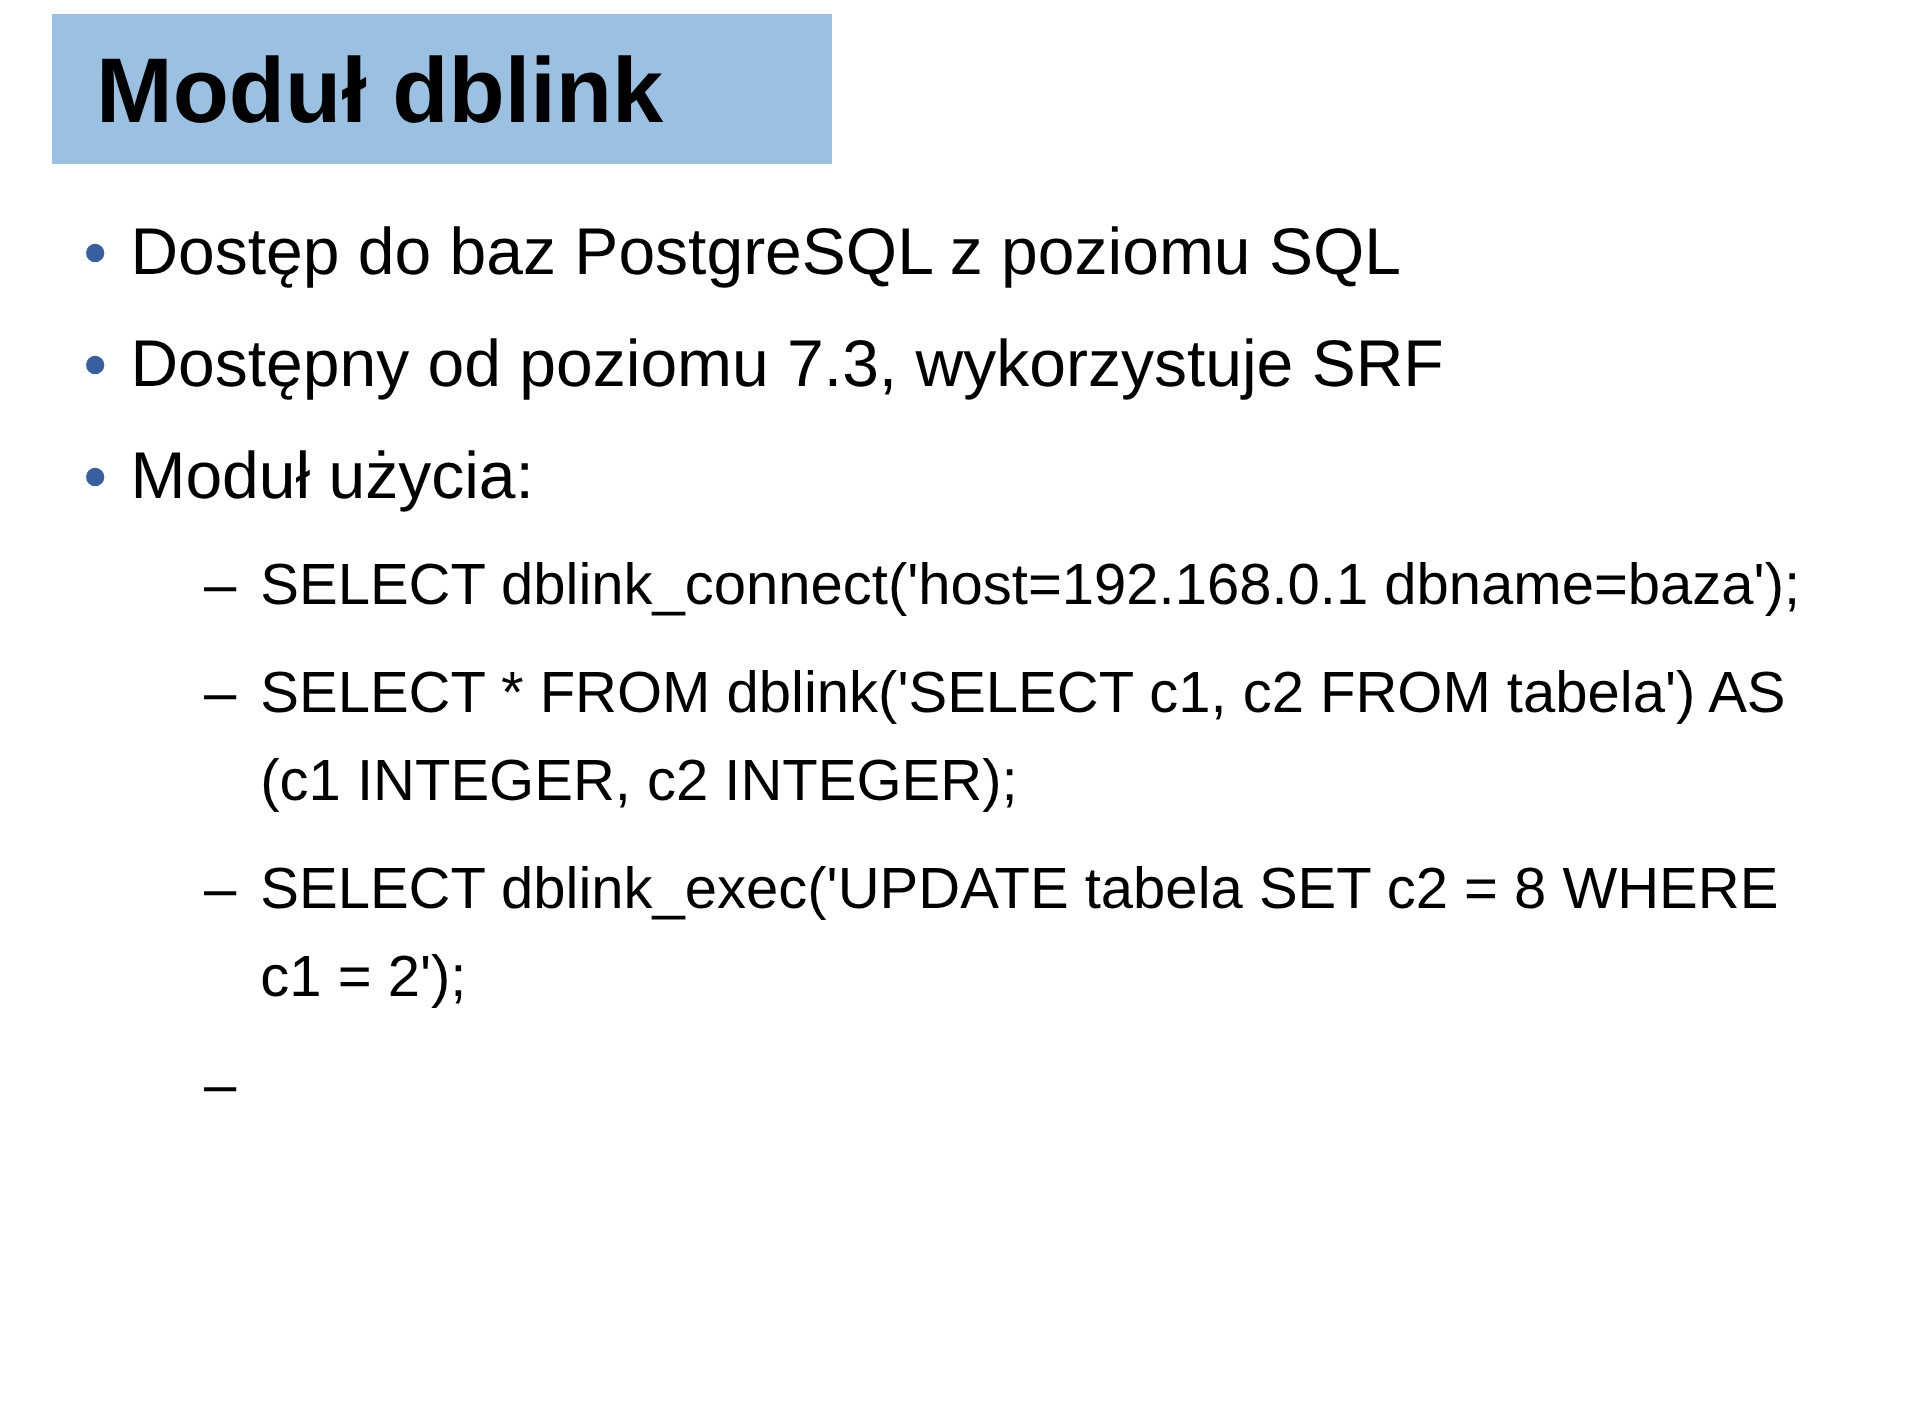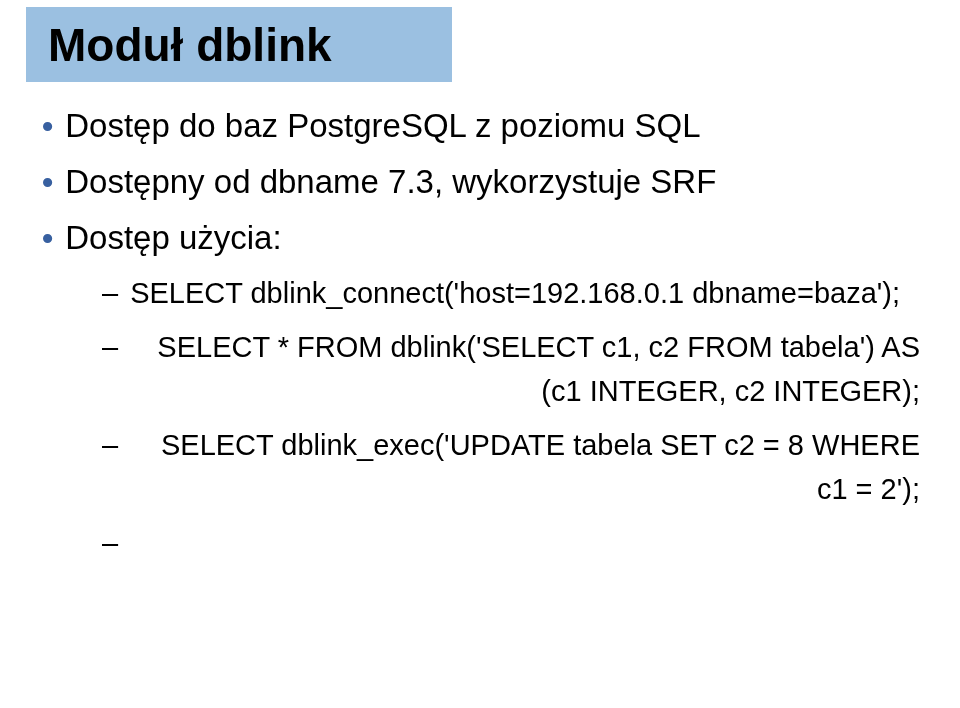--- a/index.html
+++ b/index.html
@@ -13,21 +13,21 @@
       background: #ffffff;
       font-family: Verdana, Geneva, sans-serif;
       color: #000000;
       position: relative;
       overflow: hidden;
     }
     .title-box {
       position: absolute;
       top: 7px;
       left: 26px;
-      width: 426px;
+      width: 390px;
       height: 75px;
       background: #9bc0e1;
       display: flex;
       align-items: center;
       padding-left: 22px;
     }
     .title-text {
       font-weight: bold;
       font-size: 46px;
       color: #000000;
@@ -70,45 +70,44 @@
       color: #000000;
       font-size: 29px;
       line-height: 44px;
       margin-right: 12px;
       margin-left: 2px;
     }
     .sub-text {
       font-size: 29px;
       line-height: 44px;
       color: #000000;
-      text-align: right;
     }
   </style>
 </head>
 <body>
 
 <div class="title-box">
   <span class="title-text">Moduł dblink</span>
 </div>
 
 <div class="content">
 
   <div class="bullet-item">
     <span class="bullet-mark">•</span>
     <span class="bullet-text">Dostęp do baz PostgreSQL z poziomu SQL</span>
   </div>
 
   <div class="bullet-item">
     <span class="bullet-mark">•</span>
-    <span class="bullet-text">Dostępny od dbname 7.3, wykorzystuje SRF</span>
+    <span class="bullet-text">Dostępny od poziomu 7.3, wykorzystuje SRF</span>
   </div>
 
   <div class="bullet-item">
     <span class="bullet-mark">•</span>
-    <span class="bullet-text">Dostęp użycia:</span>
+    <span class="bullet-text">Moduł użycia:</span>
   </div>
 
   <div class="sub-list">
 
     <div class="sub-item">
       <span class="sub-mark">–</span>
       <span class="sub-text">SELECT dblink_connect('host=192.168.0.1 dbname=baza');</span>
     </div>
 
     <div class="sub-item">

